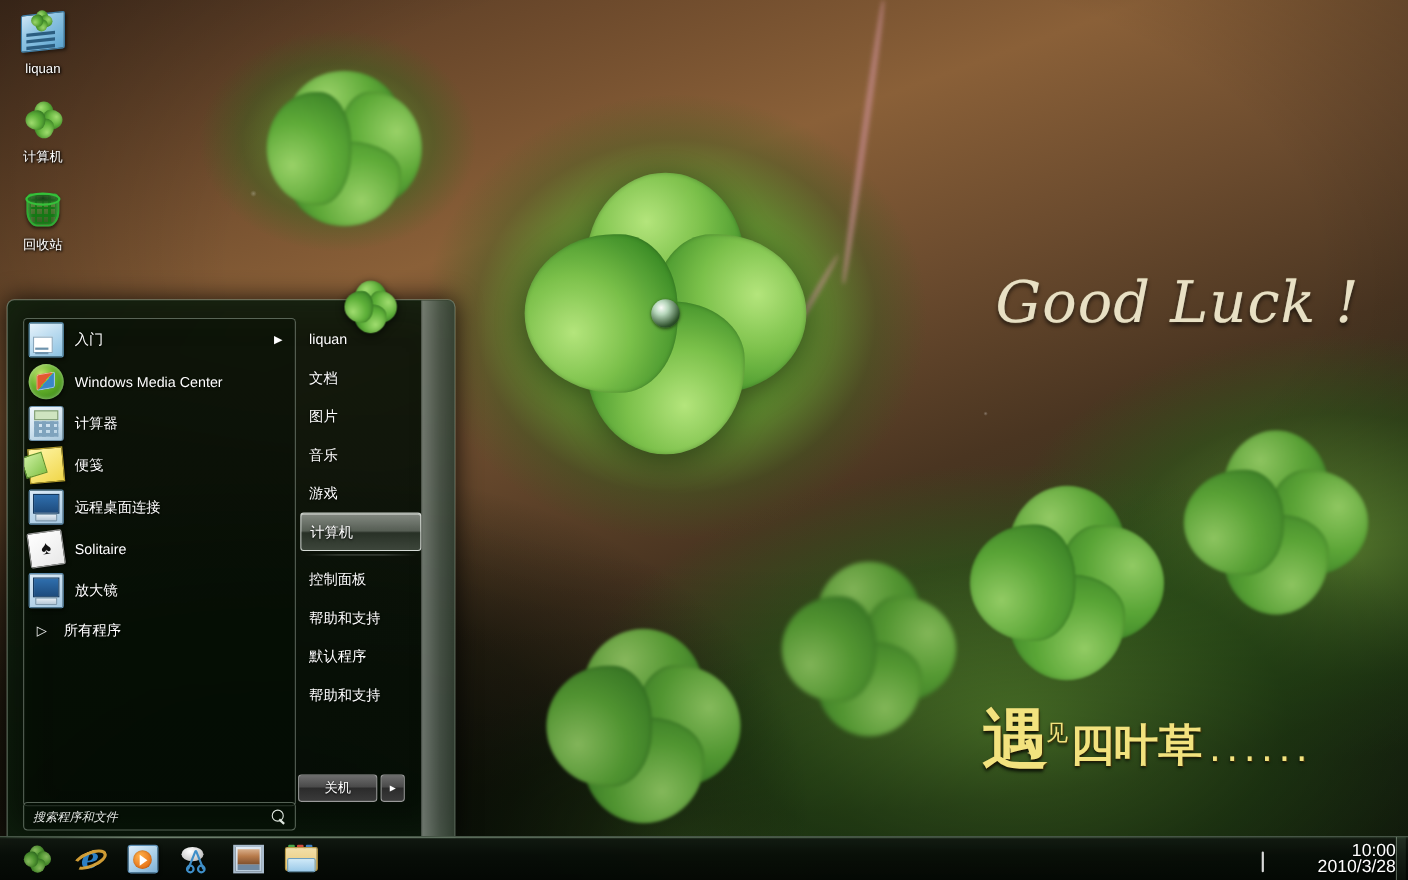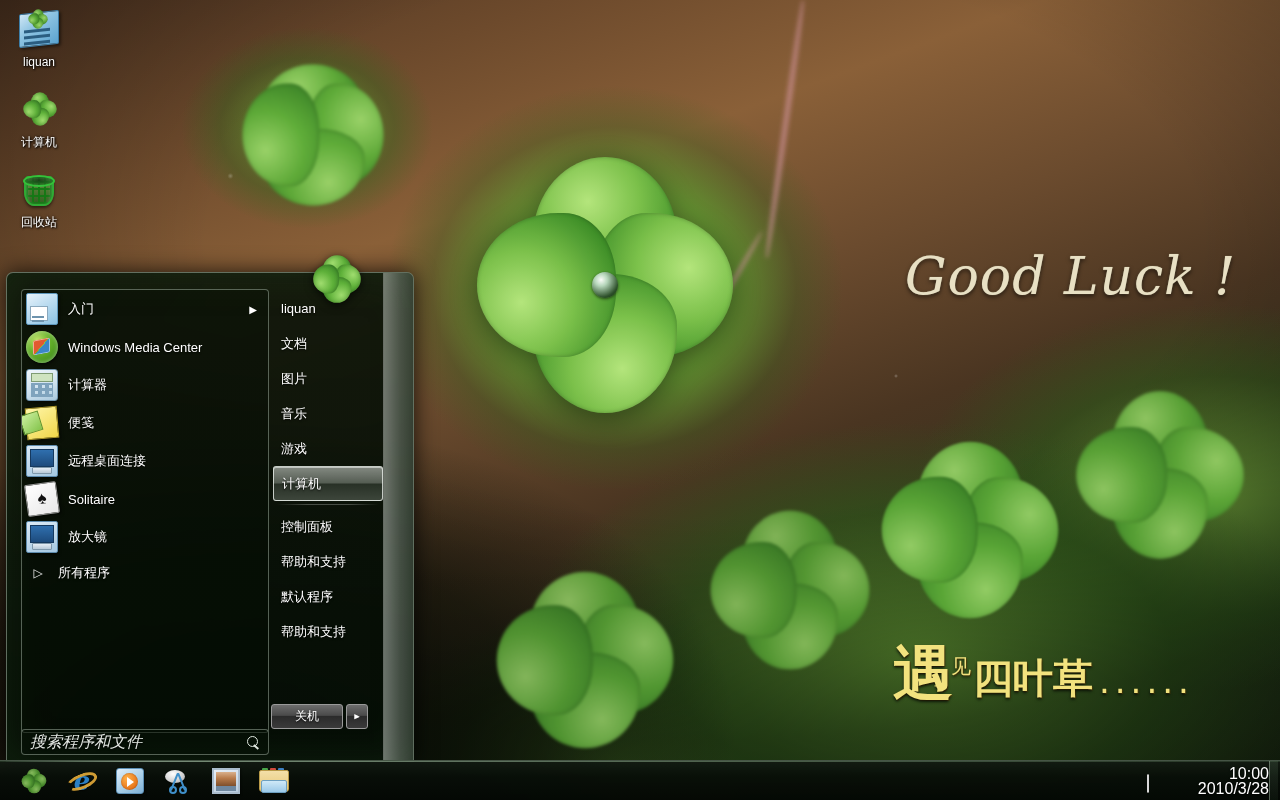--- a/index.html
+++ b/index.html
@@ -255,21 +255,21 @@
     left: 14px; bottom: 6px;
     width: 248px; height: 26px;
     border: 1px solid rgba(185,200,185,0.45);
     border-radius: 4px;
     background: rgba(6,16,6,0.55);
     display: flex; align-items: center;
     padding: 0 8px;
   }
   #search-box .ph {
     flex: 1;
-    font-size: 16px;
+    font-size: 11px;
     font-style: italic;
     color: #e3e8e3;
     text-shadow: 0 1px 2px #000;
   }
 
   #sm-right {
     position: absolute;
     left: 266px; top: 18px;
     width: 112px;
   }

